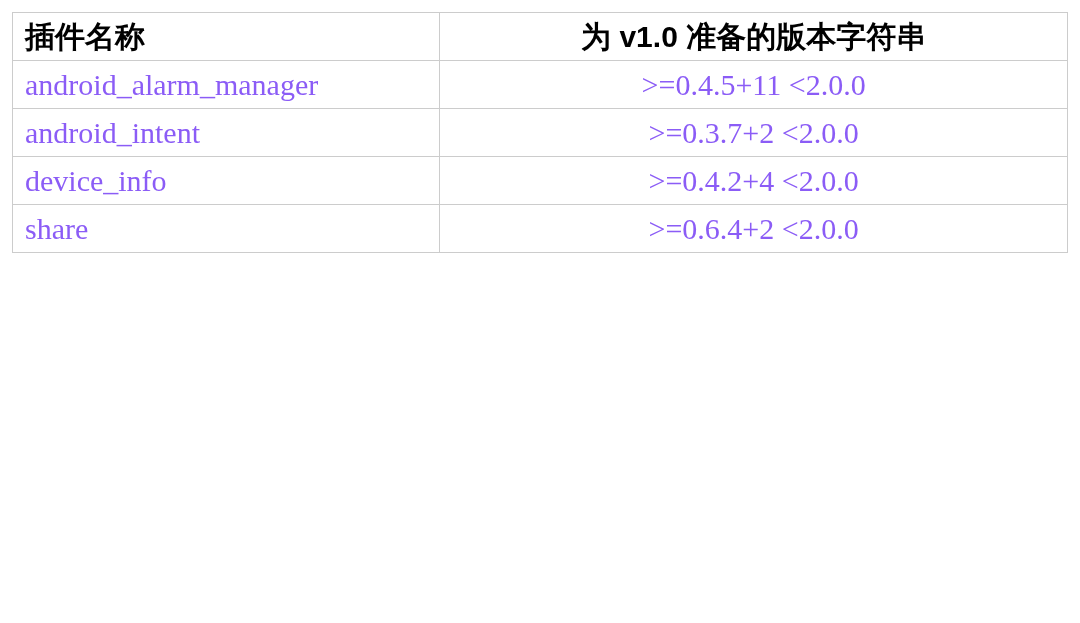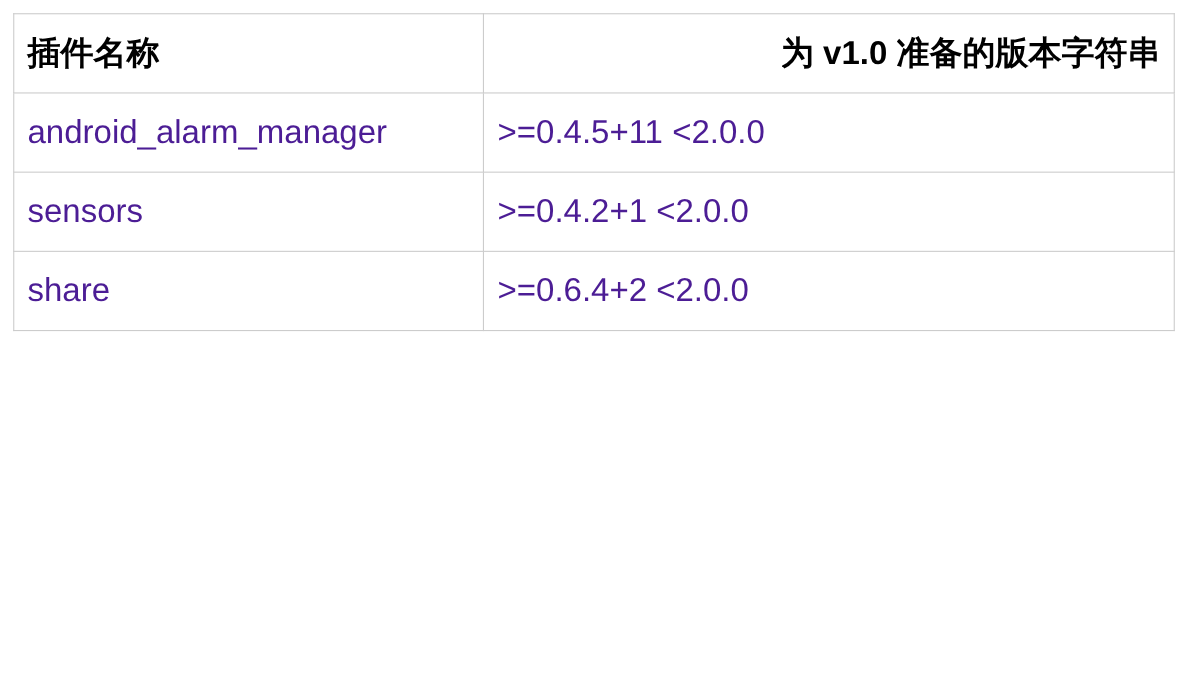--- a/index.html
+++ b/index.html
@@ -13,66 +13,71 @@
       padding: 12px;
       width: 1080px;
     }
     table {
       border-collapse: collapse;
       width: 100%;
       table-layout: fixed;
     }
     th, td {
       border: 1px solid #cccccc;
-      padding: 16px 12px;
+      padding: 4px 12px;
       font-size: 30px;
       line-height: 1.3;
       vertical-align: middle;
       margin-left: 46px;
     }
     th {
       font-weight: 700;
       color: #000;
     }
     th.col-name {
       text-align: left;
       width: 40.5%;
     }
     th.col-version {
-      text-align: right;
+      text-align: center;
     }
     td.col-name {
       text-align: left;
       font-weight: 400;
     }
     td.col-version {
-      text-align: left;
+      text-align: center;
       font-weight: 400;
     }
     tbody td {
-      color: #4c1d95;
+      color: #8b5cf6;
+      font-family: Liberation Serif, serif;
     }
   </style>
 </head>
 <body>
 
 <table>
   <thead>
     <tr>
       <th class="col-name">插件名称</th>
       <th class="col-version">为 v1.0 准备的版本字符串</th>
     </tr>
   </thead>
   <tbody>
     <tr>
       <td class="col-name">android_alarm_manager</td>
       <td class="col-version">&gt;=0.4.5+11 &lt;2.0.0</td>
     </tr>
     <tr>
-      <td class="col-name">sensors</td>
-      <td class="col-version">&gt;=0.4.2+1 &lt;2.0.0</td>
+      <td class="col-name">android_intent</td>
+      <td class="col-version">&gt;=0.3.7+2 &lt;2.0.0</td>
+    </tr>
+    <tr>
+      <td class="col-name">device_info</td>
+      <td class="col-version">&gt;=0.4.2+4 &lt;2.0.0</td>
     </tr>
     <tr>
       <td class="col-name">share</td>
       <td class="col-version">&gt;=0.6.4+2 &lt;2.0.0</td>
     </tr>
   </tbody>
 </table>
 
 </body></html>

